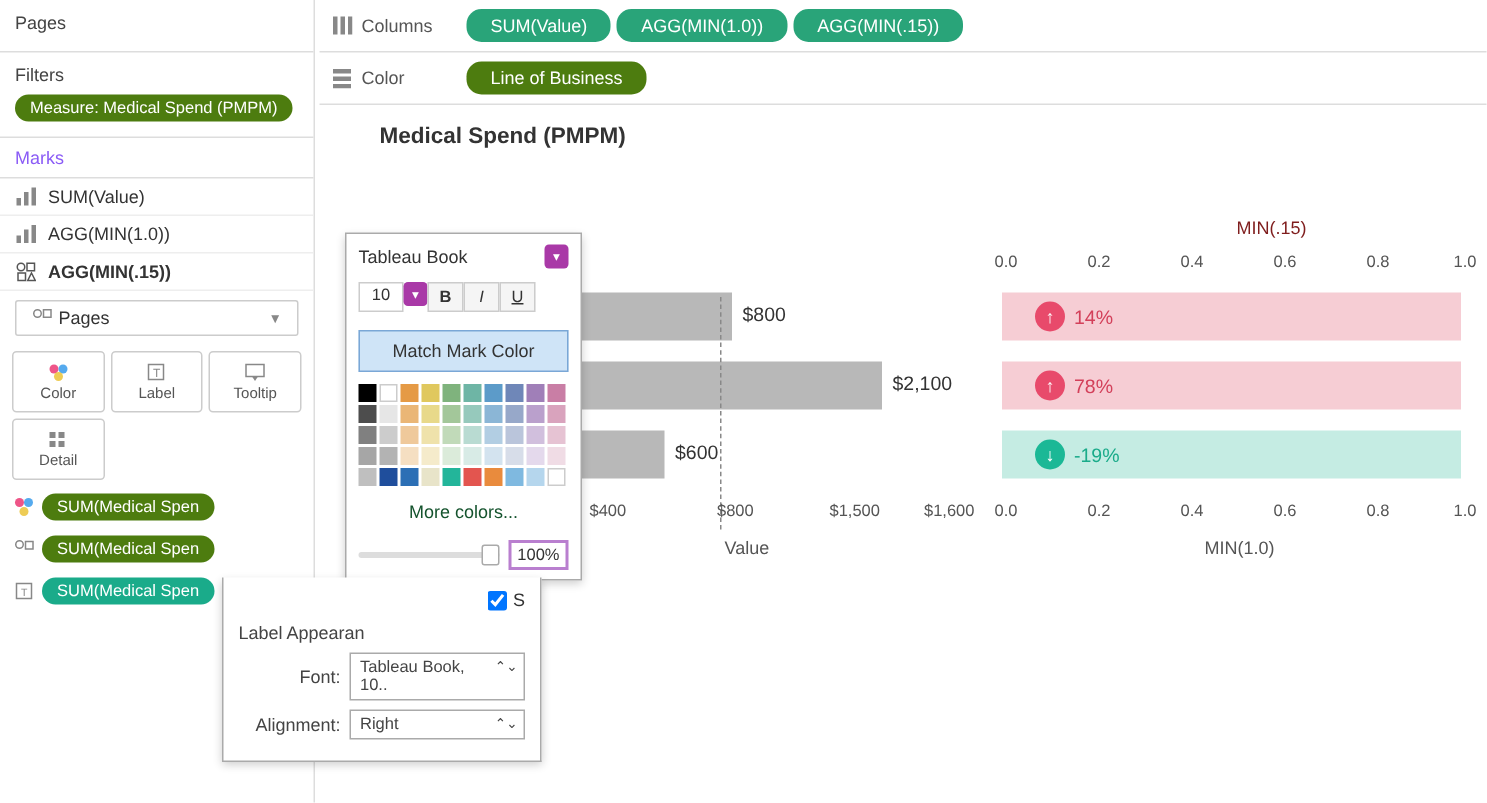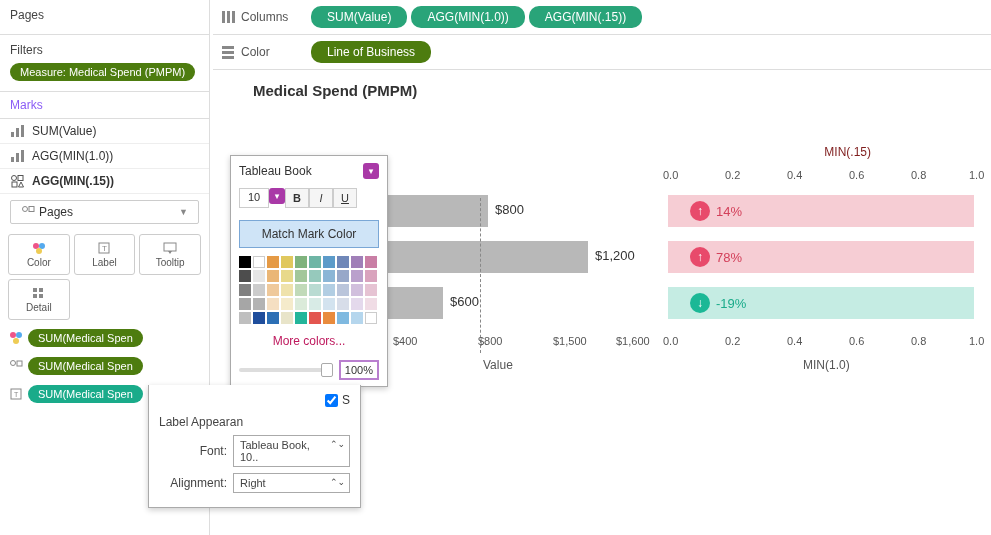--- a/index.html
+++ b/index.html
@@ -65,21 +65,21 @@
 .popup1 { left:230px; top:155px; width:158px; }
 .popup1 .fontrow { padding:7px 8px; display:flex; align-items:center; gap:6px; }
 .purp-btn { width:16px; height:16px; background:#a939a7; border-radius:3px; display:flex; align-items:center; justify-content:center; color:#fff; font-size:9px; }
 .fs-row { display:flex; gap:0; padding:2px 8px 8px; }
 .fs-num { border:1px solid #ccc; width:30px; text-align:center; font-size:11px; padding:2px; }
 .style-btn { border:1px solid #ccc; width:24px; height:20px; text-align:center; font-size:11px; background:#f5f5f5; display:flex; align-items:center; justify-content:center; }
 .auto-btn { border:1px solid #ccc; margin:2px 8px; text-align:center; padding:6px; font-size:12px; background:#fff; }
 .match-btn { border:1px solid #7aa7d6; margin:4px 8px; text-align:center; padding:6px; font-size:12px; background:#cfe4f7; }
 .color-grid { display:grid; grid-template-columns: repeat(10, 12px); gap:2px; padding:4px 8px; }
 .color-grid div { width:12px; height:12px; }
-.more-colors { text-align:center; padding:6px; font-size:12px; color:#be185d; }
+.more-colors { text-align:center; padding:6px; font-size:12px; color:#14532d; }
 .opacity-row { display:flex; align-items:center; gap:6px; padding:6px 8px; }
 .slider { flex:1; height:4px; background:#ddd; position:relative; border-radius:2px; }
 .slider .thumb { position:absolute; right:0; top:-5px; width:12px; height:14px; background:#fff; border:1px solid #aaa; border-radius:2px; }
 .pct-box { border:2px solid #b97fcf; padding:2px 4px; font-size:11px; background:#fff; }
 
 
 .popup2 { left:148px; top:385px; width:213px; padding:8px 10px; border-top:none; }
 .popup2 .row { display:flex; align-items:center; gap:6px; margin:6px 0; font-size:12px; color:#444; }
 .popup2 .row label { width:68px; text-align:right; }
 .popup2 select, .sel { border:1px solid #aaa; font-size:11px; padding:3px 18px 3px 6px; background:#fff; position:relative; flex:1; }
@@ -223,21 +223,21 @@
     <div class="xtick" style="top:66px; left:512px;">0.2</div>
     <div class="xtick" style="top:66px; left:574px;">0.4</div>
     <div class="xtick" style="top:66px; left:636px;">0.6</div>
     <div class="xtick" style="top:66px; left:698px;">0.8</div>
     <div class="xtick" style="top:66px; left:756px;">1.0</div>
 
     <div class="bar" style="left:40px; top:92px; width:235px;"></div>
     <div class="bar-label" style="left:282px; top:99px;">$800</div>
 
     <div class="bar" style="left:40px; top:138px; width:335px;"></div>
-    <div class="bar-label" style="left:382px; top:145px;">$1,200</div>
+    <div class="bar-label" style="left:382px; top:145px;">$2,100</div>
 
     <div class="bar" style="left:40px; top:184px; width:190px;"></div>
     <div class="bar-label" style="left:237px; top:191px;">$600</div>
 
     <div class="dashed-line" style="left:267px;"></div>
 
     <div class="change-row change-up" style="left:455px; top:92px; width:306px;">
       <span class="circle-icon circle-up">↑</span>
       <span>14%</span>
     </div>

